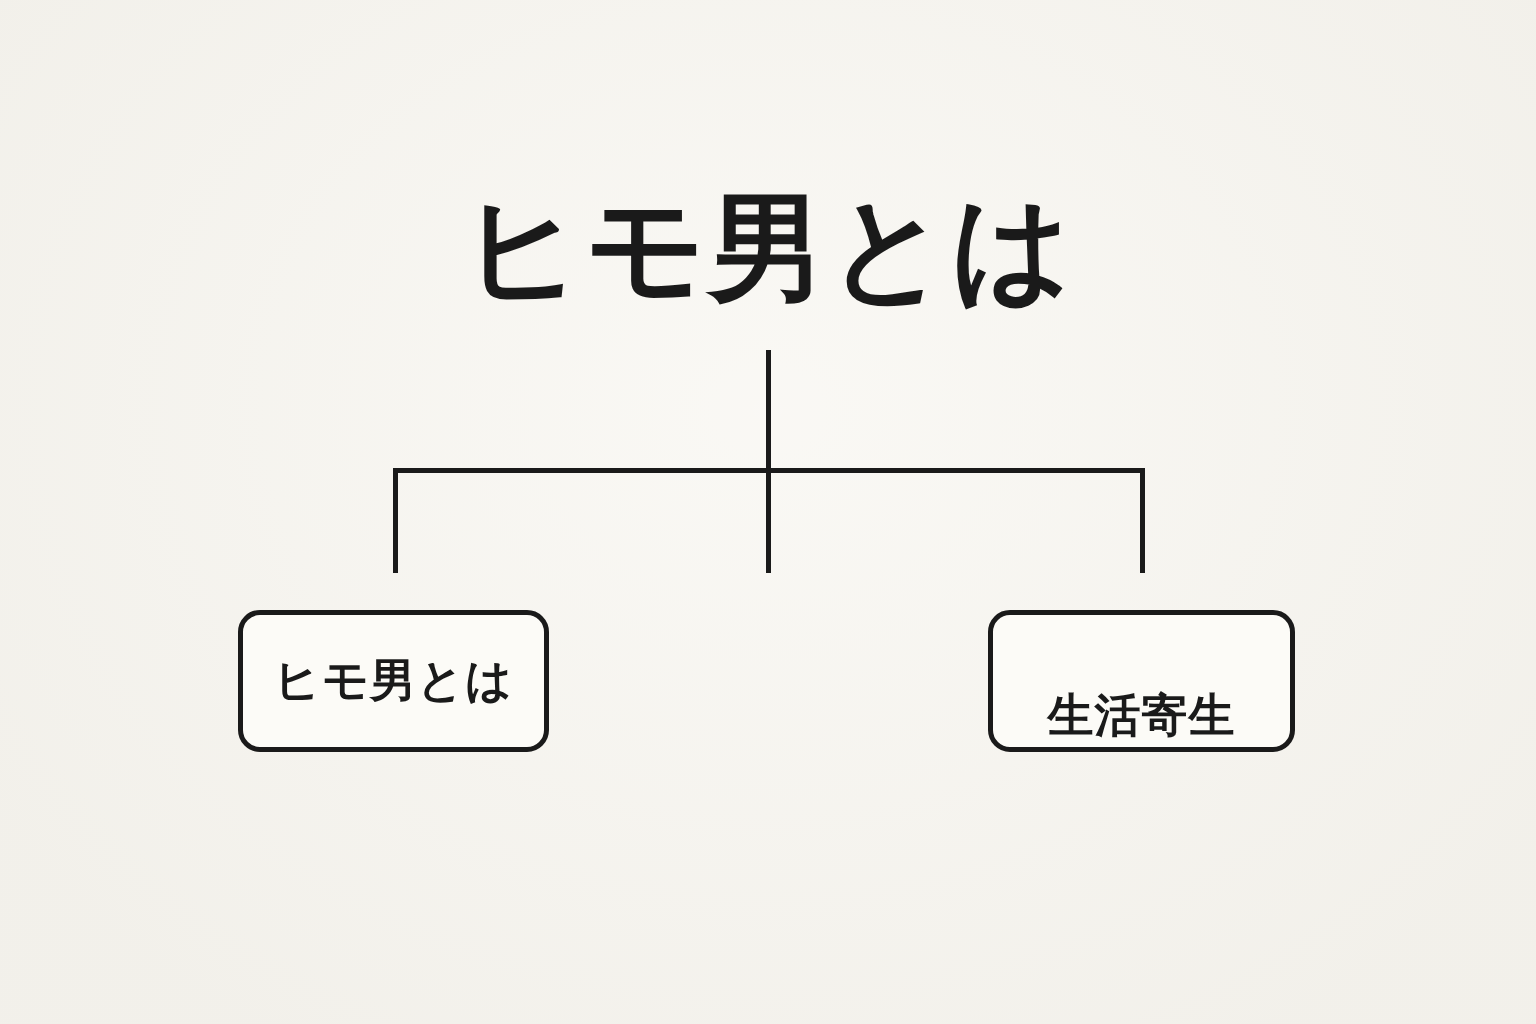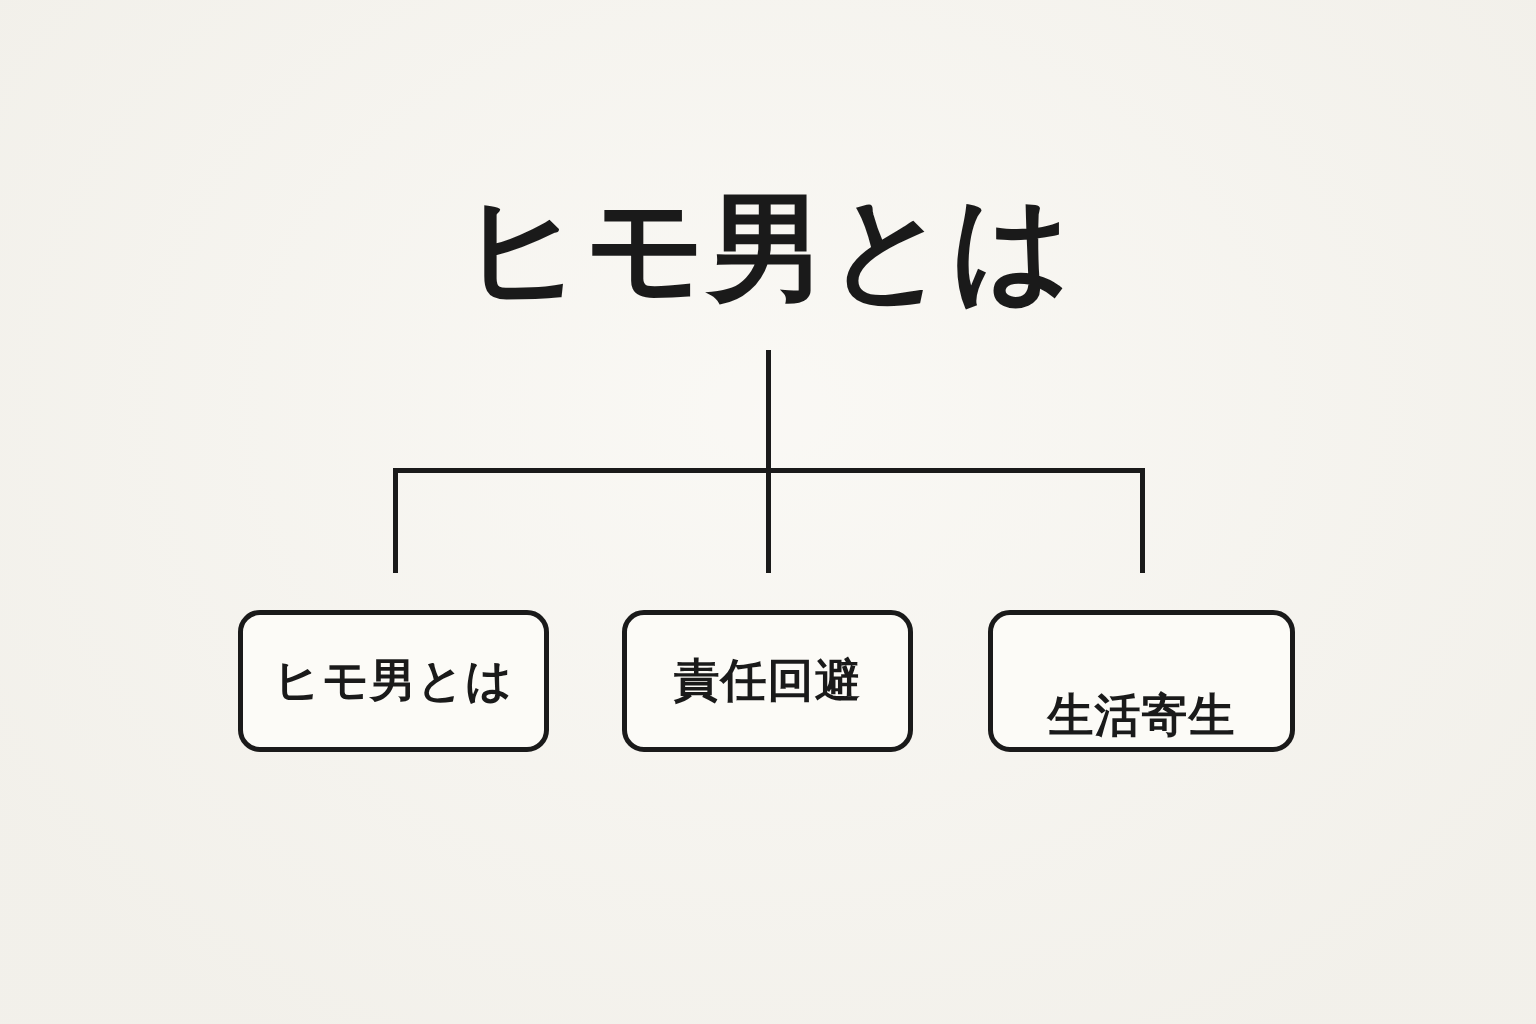--- a/index.html
+++ b/index.html
@@ -77,21 +77,18 @@
 
   <div class="line v-trunk"></div>
   <div class="line h-bar"></div>
   <div class="line v-left"></div>
   <div class="line v-right"></div>
 
   <div class="node node-1">
     <span>ヒモ男とは</span>
   </div>
 
-  <div class="node node-2">
-    <span>責任回避</span>
-  </div>
 
   <div class="node node-3">
     <span>生活寄生</span>
   </div>
 
 </div>
 
 </body></html>

